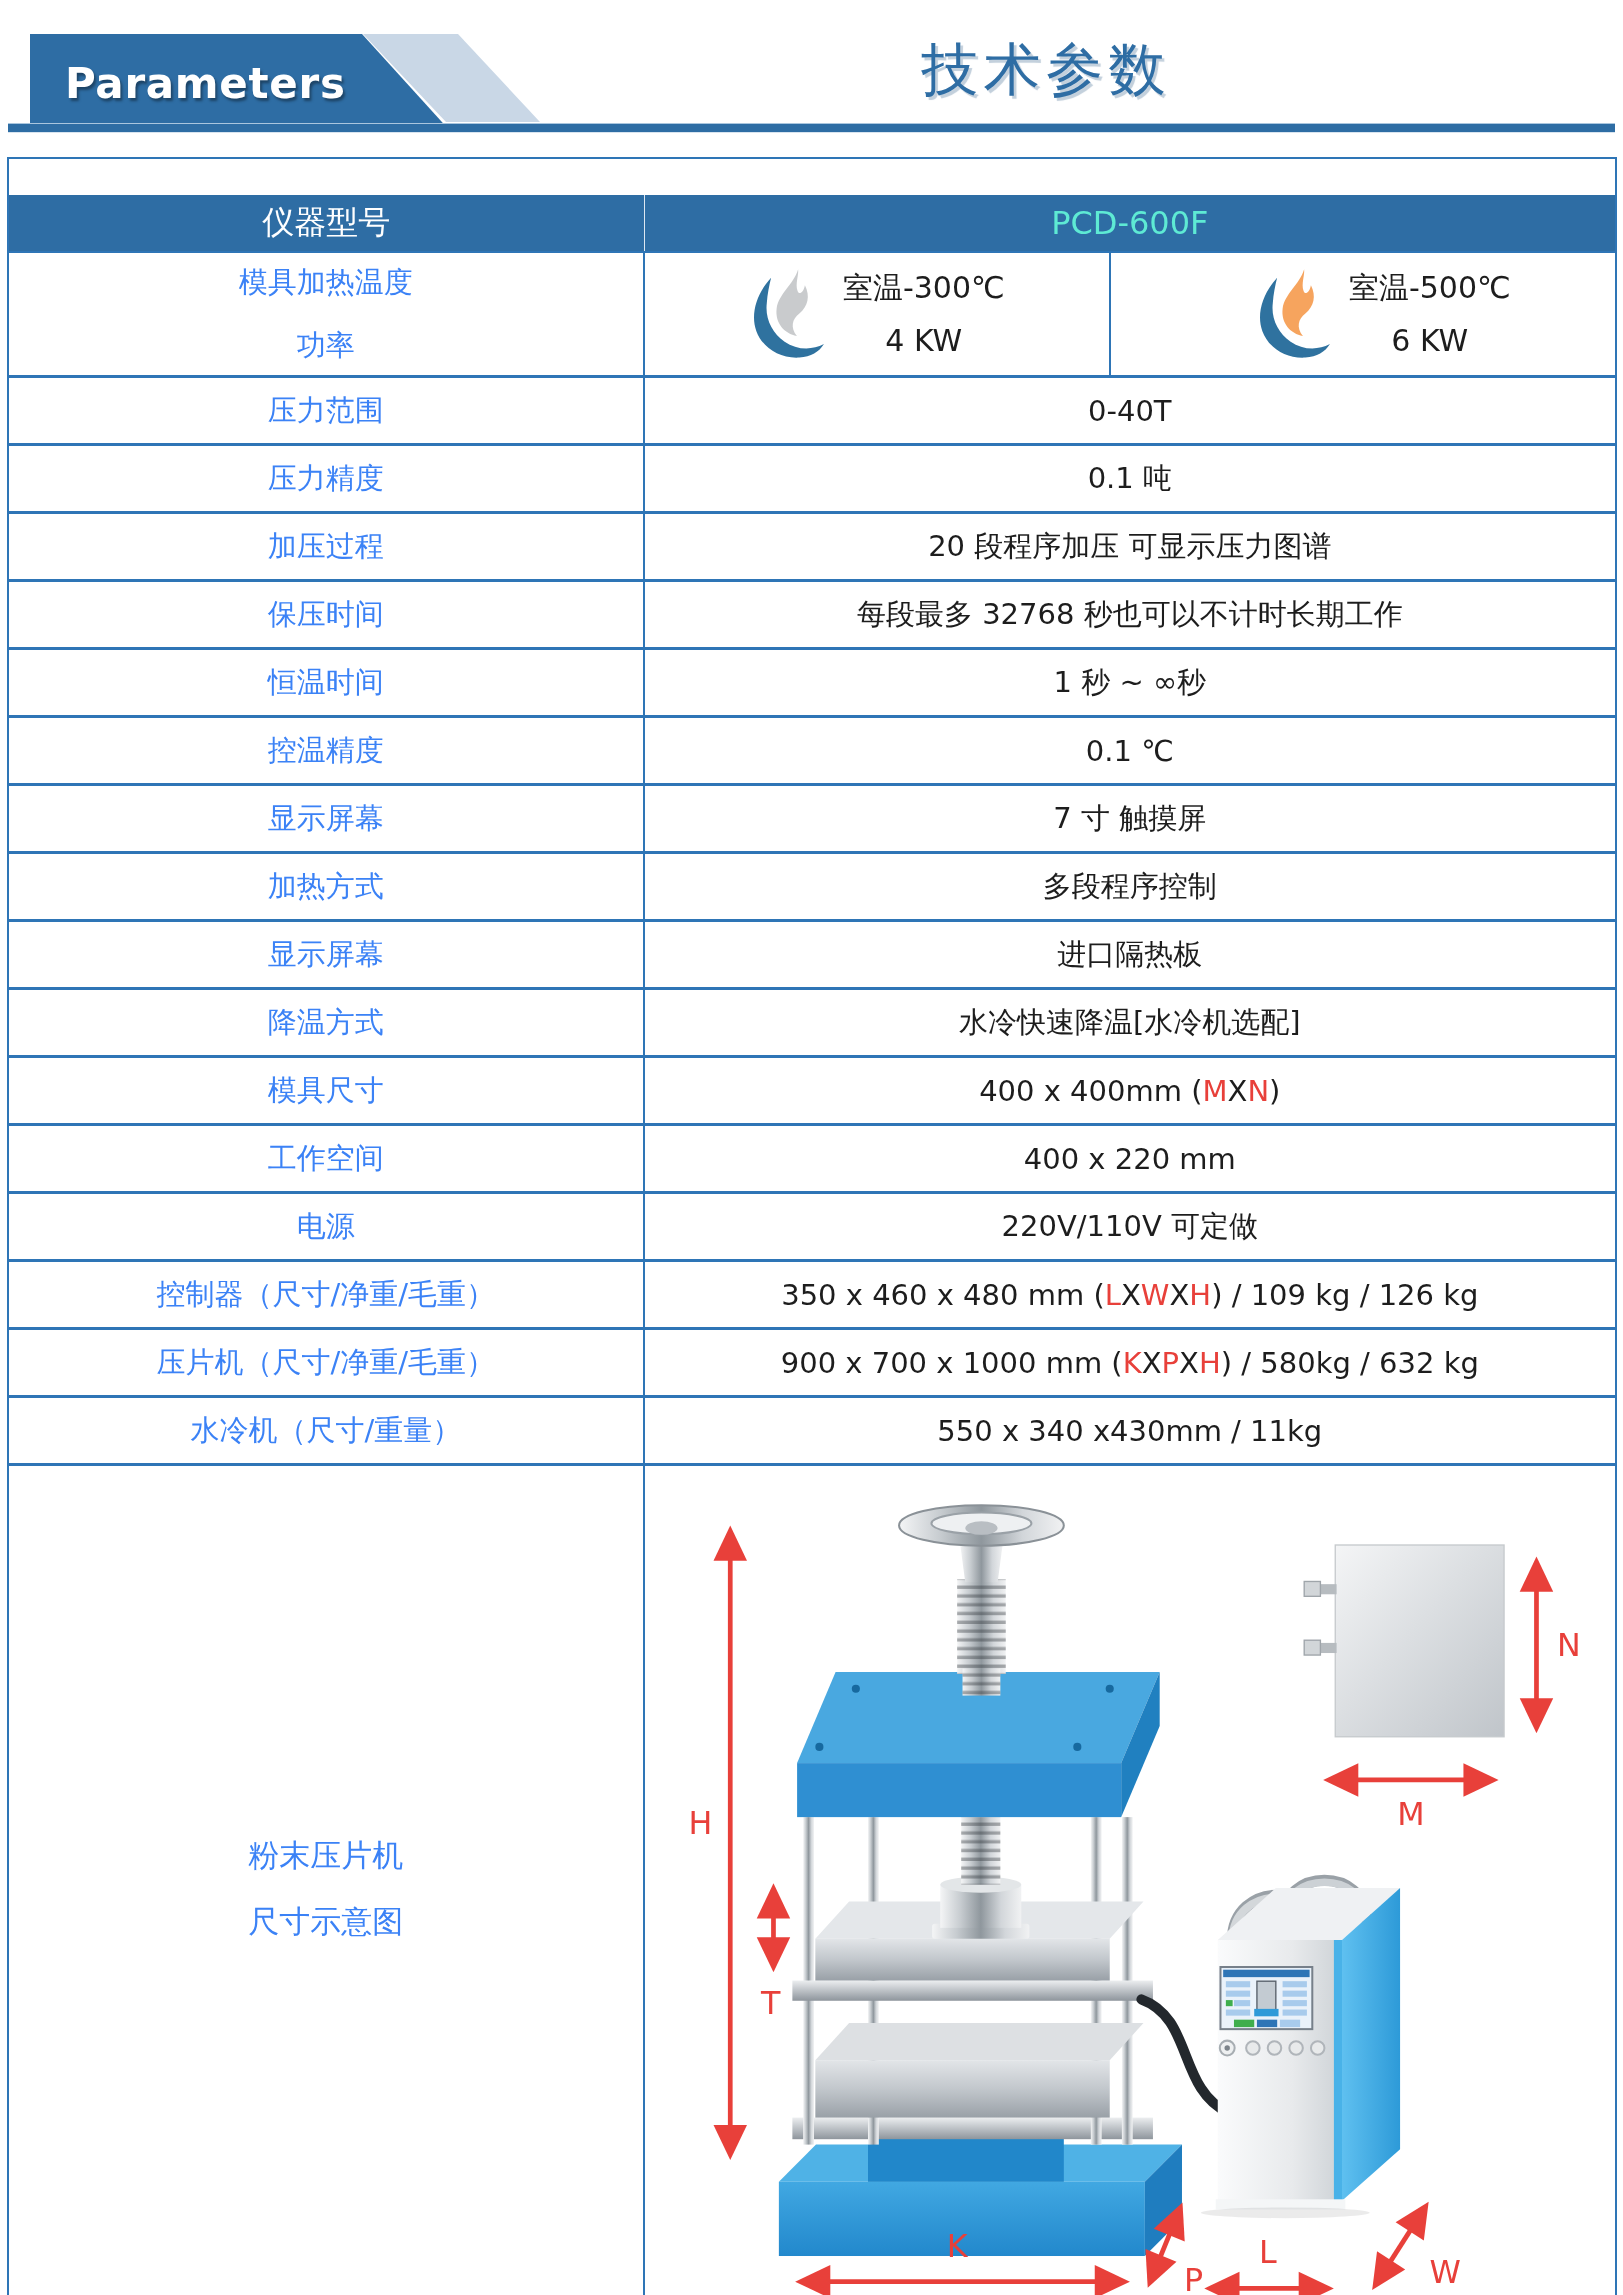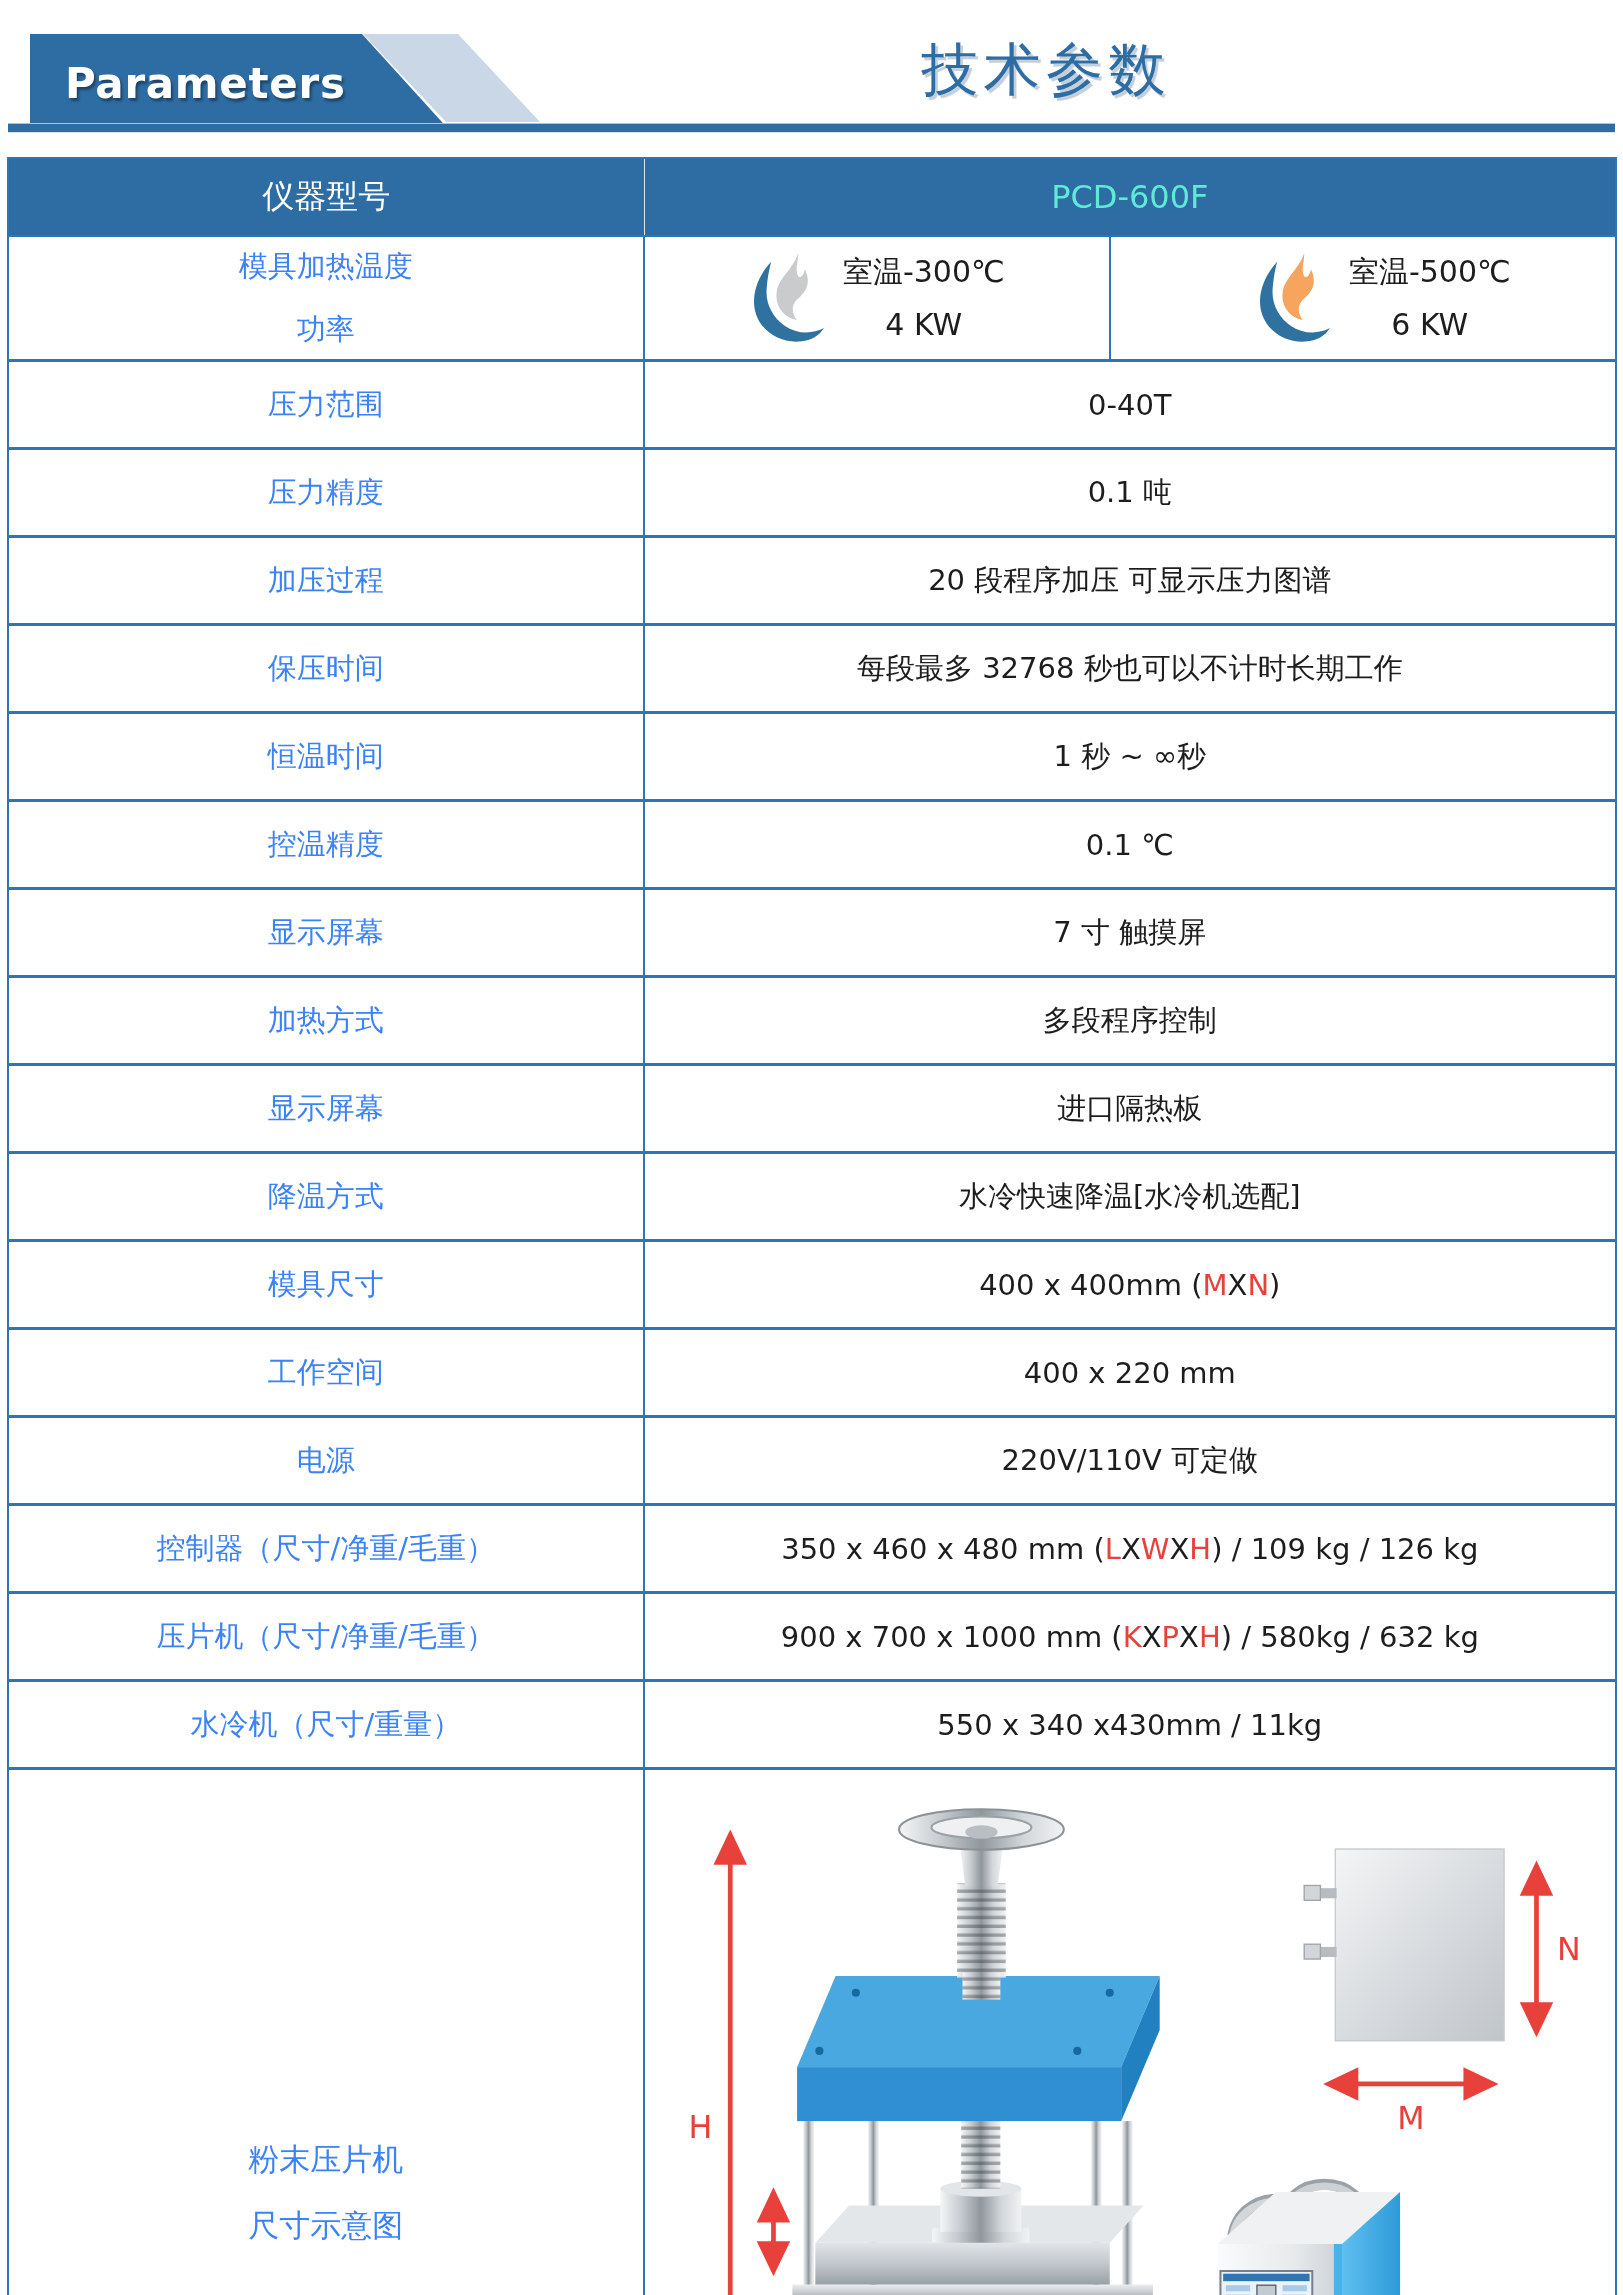--- a/index.html
+++ b/index.html
@@ -33,33 +33,33 @@
   }
   .banner-rule {
     position:absolute; left:8px; top:123px; width:1607px; height:9.5px;
     background:#2e6da4; border-top:1.4px solid #aac6de; border-bottom:1.4px solid #d8e4ef;
   }
   
   .spec-table {
     position:absolute; left:6.8px; top:157px; width:1610px;
     border:2px solid #2e75b6; background:#fff;
   }
-  .row { display:flex; height:88px; border-bottom:3.4px solid #2e75b6; background:#fff; }
+  .row { display:flex; height:68px; border-bottom:3.4px solid #2e75b6; background:#fff; }
   .row:last-child { border-bottom:none; }
   .lc {
     width:636px; flex:0 0 636px; display:flex; align-items:center; justify-content:center;
     font-size:29px; color:#3b82f6; border-right:2px solid #2e75b6; text-align:center;
   }
   .vc {
     flex:1; display:flex; align-items:center; justify-content:center;
     font-size:29px; color:#1d1d1d; text-align:center;
   }
   .red { color:#e8403a; }
   
-  .row.head { height:78px; background:#2e6da4; border-bottom:2.7px solid #2e75b6; }
+  .row.head { height:58px; background:#2e6da4; border-bottom:2.7px solid #2e75b6;margin-top:36px; }
   .row.head .lc { color:#fff; font-size:32px; border-right:1.4px solid #dce7f2; font-weight:400; }
   .row.head .vc { color:#5eead4; font-size:32px; }
   
   .row.heating { height:125px; }
   .row.heating .lc { flex-direction:column; gap:23px; }
   .row.heating .vc { padding:0; align-items:stretch; }
   .opt { flex:1; display:flex; align-items:center; justify-content:center; gap:8px; }
   .opt + .opt { border-left:2.7px solid #2e75b6;padding-left:40px; }
   .opt-text { text-align:center; font-size:30px; line-height:1.25; }
   .opt-text .power { margin-top:15px; }

